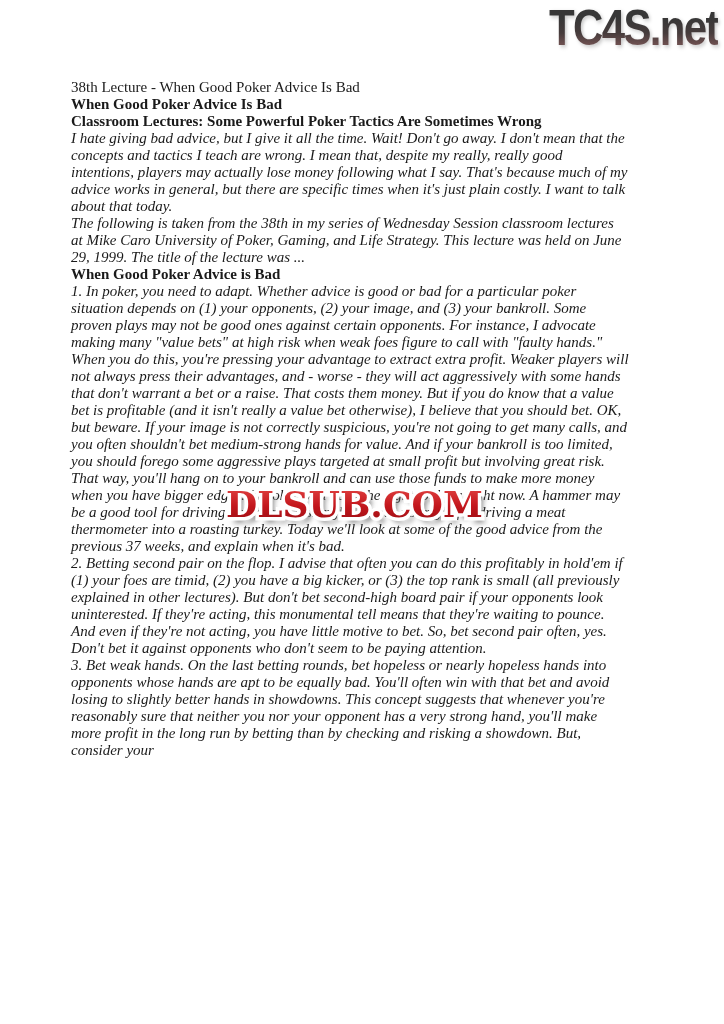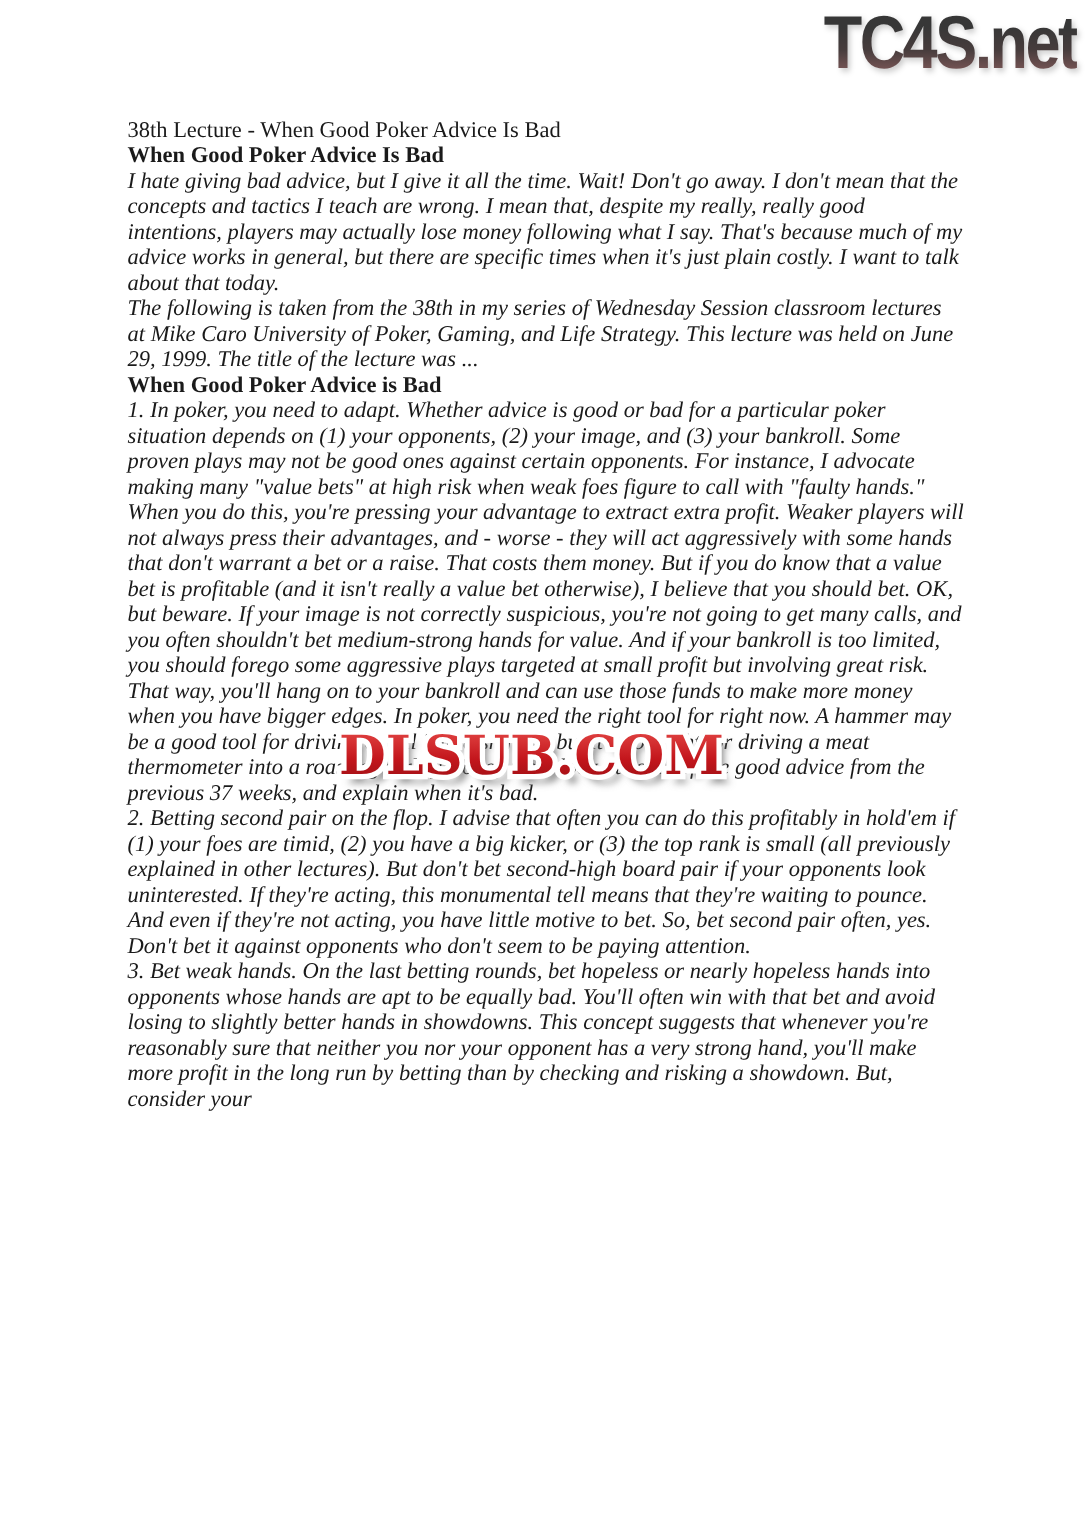--- a/index.html
+++ b/index.html
@@ -9,21 +9,21 @@
     width:724px;
     height:884px;
     background:#ffffff;
     overflow:hidden;
     font-family:"Liberation Serif", serif;
   }
 
   
   .content {
     position:absolute;
-    left:85px;
+    left:71px;
     top:79px;
     width:558px;
     font-size:15px;
     line-height:17px;
     color:#1a1a1a;
   }
   .content p { margin:0; }
   .header-line   { margin-bottom:35px; }
   .title         { font-weight:bold; }
   .subtitle      { font-style:italic; margin-bottom:24px; }
@@ -118,20 +118,21 @@
 <div class="page">
 
   <div class="logo-tc4s">TC4S.net</div>
 
   <div class="content">
     <p class="header-line">38th Lecture - When Good Poker Advice Is Bad</p>
 
     <p class="title">When Good Poker Advice Is Bad</p>
 
 
+    <p class="section-heading">Classroom Lectures: Some Powerful Poker Tactics Are Sometimes Wrong</p>
 
     <p class="para">I hate giving bad advice, but I give it all the time. Wait! Don't go away. I don't mean that the concepts and tactics I teach are wrong. I mean that, despite my really, really good intentions, players may actually lose money following what I say. That's because much of my advice works in general, but there are specific times when it's just plain costly. I want to talk about that today.</p>
 
     <p class="para">The following is taken from the 38th in my series of Wednesday Session classroom lectures at Mike Caro University of Poker, Gaming, and Life Strategy. This lecture was held on June 29, 1999. The title of the lecture was ...</p>
 
     <p class="sub-heading">When Good Poker Advice is Bad</p>
 
     <p class="para">1. In poker, you need to adapt. Whether advice is good or bad for a particular poker situation depends on (1) your opponents, (2) your image, and (3) your bankroll. Some proven plays may not be good ones against certain opponents. For instance, I advocate making many "value bets" at high risk when weak foes figure to call with "faulty hands." When you do this, you're pressing your advantage to extract extra profit. Weaker players will not always press their advantages, and - worse - they will act aggressively with some hands that don't warrant a bet or a raise. That costs them money. But if you do know that a value bet is profitable (and it isn't really a value bet otherwise), I believe that you should bet. OK, but beware. If your image is not correctly suspicious, you're not going to get many calls, and you often shouldn't bet medium-strong hands for value. And if your bankroll is too limited, you should forego some aggressive plays targeted at small profit but involving great risk. That way, you'll hang on to your bankroll and can use those funds to make more money when you have bigger edges. In poker, you need the right tool for right now. A hammer may be a good tool for driving a nail into a shingle, but it's not right for driving a meat thermometer into a roasting turkey. Today we'll look at some of the good advice from the previous 37 weeks, and explain when it's bad.</p>
 
     <p class="para">2. Betting second pair on the flop. I advise that often you can do this profitably in hold'em if (1) your foes are timid, (2) you have a big kicker, or (3) the top rank is small (all previously explained in other lectures). But don't bet second-high board pair if your opponents look uninterested. If they're acting, this monumental tell means that they're waiting to pounce. And even if they're not acting, you have little motive to bet. So, bet second pair often, yes. Don't bet it against opponents who don't seem to be paying attention.</p>

